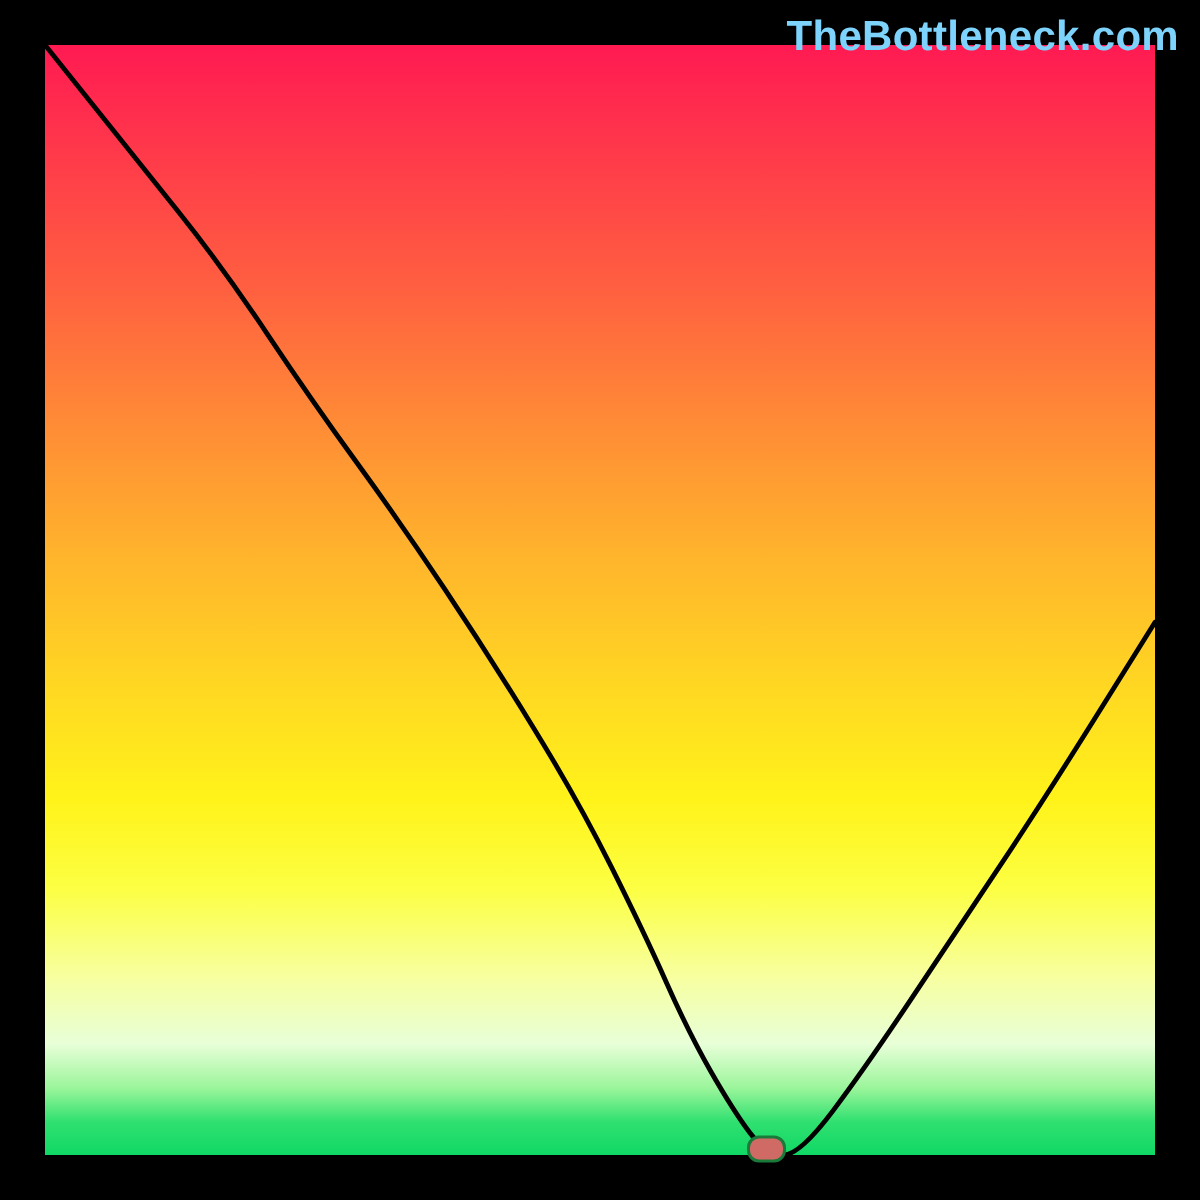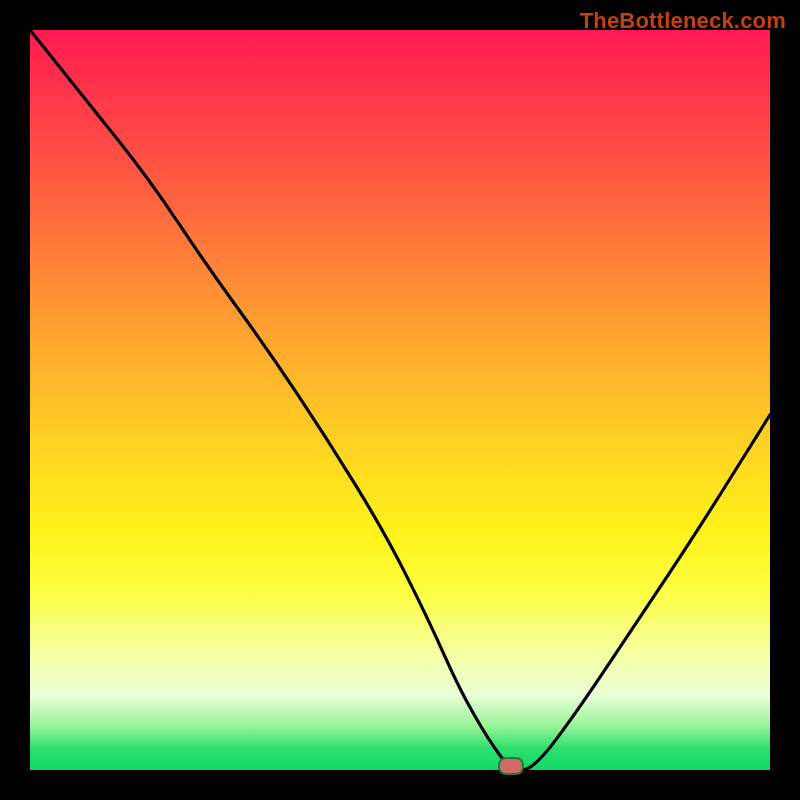--- a/index.html
+++ b/index.html
@@ -59,23 +59,23 @@
     border-radius: 8px;
     background: #cf6a64;
     transform: translate(-50%, -50%);
     border: 2px solid #1a7a3a;
   }
   .watermark {
     position: absolute;
     top: 8px;
     right: 14px;
     font-family: Arial, Helvetica, sans-serif;
-    font-size: 22px;
+    font-size: 28px;
     font-weight: 600;
-    color: #c2410c;
+    color: #7dd3fc;
     letter-spacing: 0.2px;
     user-select: none;
   }
 </style>
 </head>
 <body>
 
 <div class="frame">
 
   <div class="plot-area">

